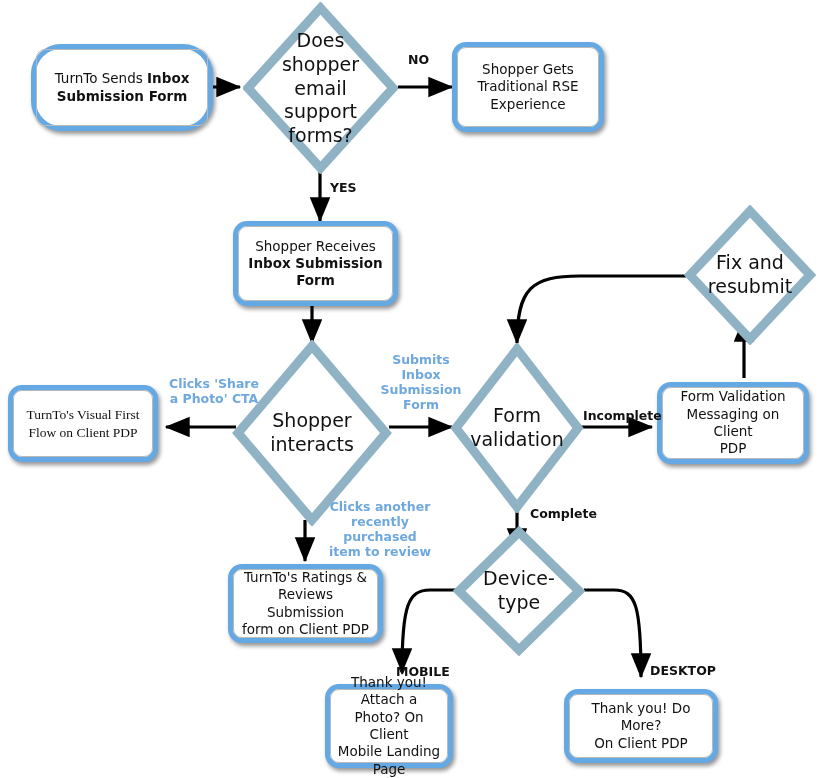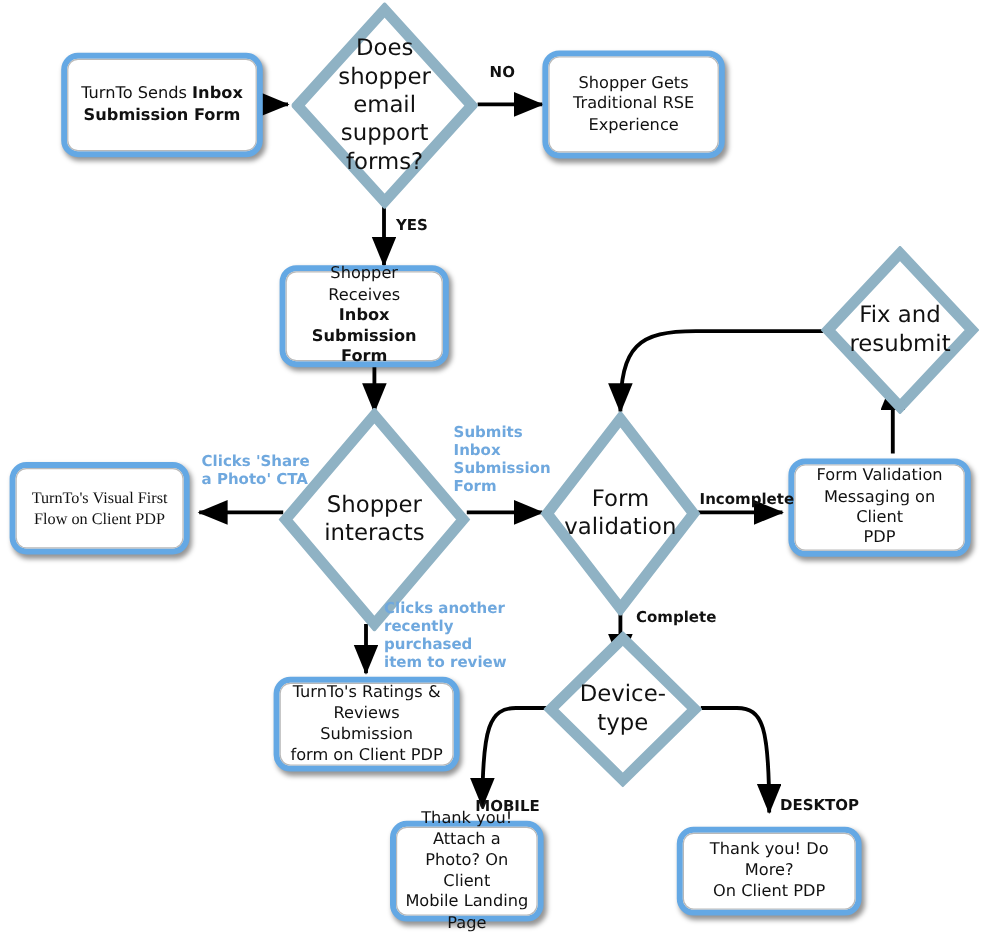--- a/index.html
+++ b/index.html
@@ -89,21 +89,21 @@
     position: absolute;
     font-size: 12.5px;
     font-weight: bold;
     color: #111111;
     line-height: 1.2;
     white-space: pre-line;
     z-index: 4;
   }
   .edge-label.blue {
     color: #6FA8DE;
-    text-align: left;
+    text-align: center;
   }
 </style>
 </head>
 <body>
 
 <div id="canvas">
 
   <svg id="edges" viewBox="0 0 818 778" xmlns="http://www.w3.org/2000/svg">
     <defs>
       <marker id="arrowhead" markerWidth="9" markerHeight="9" refX="7.4" refY="3.2" orient="auto" markerUnits="strokeWidth">
@@ -131,21 +131,21 @@
 
     <path d="M 686 276 L 580 276 C 532 276 517 288 517 343" fill="none" stroke="#000000" stroke-width="3.2" marker-end="url(#arrowhead)"></path>
 
     <line x1="517" y1="511" x2="517" y2="552" stroke="#000000" stroke-width="3.2" marker-end="url(#arrowhead)"></line>
 
     <path d="M 457 590 L 430 590 C 408 590 402 606 402 672" fill="none" stroke="#000000" stroke-width="3.2" marker-end="url(#arrowhead)"></path>
 
     <path d="M 584 590 L 614 590 C 636 590 641 606 641 677" fill="none" stroke="#000000" stroke-width="3.2" marker-end="url(#arrowhead)"></path>
   </svg>
 
-  <div class="node-box" style="left:51px; top:44px; width:168px; height:87px;">
+  <div class="node-box" style="left:31px; top:44px; width:182px; height:87px;border-radius:30px;">
     <div class="inner">
       <div class="label"><span>TurnTo Sends </span><b>Inbox</b><br><b>Submission Form</b></div>
     </div>
   </div>
 
   <div class="node-diamond" style="left:243px; top:2px; width:155px; height:172px;">
     <svg class="dshape" viewBox="0 0 155 172" xmlns="http://www.w3.org/2000/svg">
       <polygon points="77.5,6 150,86 77.5,166 5,86" fill="#ffffff" stroke="#8FB2C4" stroke-width="9" stroke-linejoin="miter"></polygon>
     </svg>
     <div class="dlabel">Does shopper email
@@ -153,21 +153,21 @@
   </div>
 
   <div class="node-box" style="left:452px; top:42px; width:152px; height:90px;">
     <div class="inner">
       <div class="label">Shopper Gets
 Traditional RSE
 Experience</div>
     </div>
   </div>
 
-  <div class="node-box" style="left:233px; top:221px; width:141px; height:85px;">
+  <div class="node-box" style="left:233px; top:221px; width:165px; height:85px;">
     <div class="inner">
       <div class="label"><span>Shopper Receives</span><br><b>Inbox Submission</b><br><b>Form</b></div>
     </div>
   </div>
 
   <div class="node-diamond" style="left:232px; top:340px; width:160px; height:186px;">
     <svg class="dshape" viewBox="0 0 160 186" xmlns="http://www.w3.org/2000/svg">
       <polygon points="80,6 154,93 80,180 6,93" fill="#ffffff" stroke="#8FB2C4" stroke-width="9" stroke-linejoin="miter"></polygon>
     </svg>
     <div class="dlabel">Shopper interacts</div>

